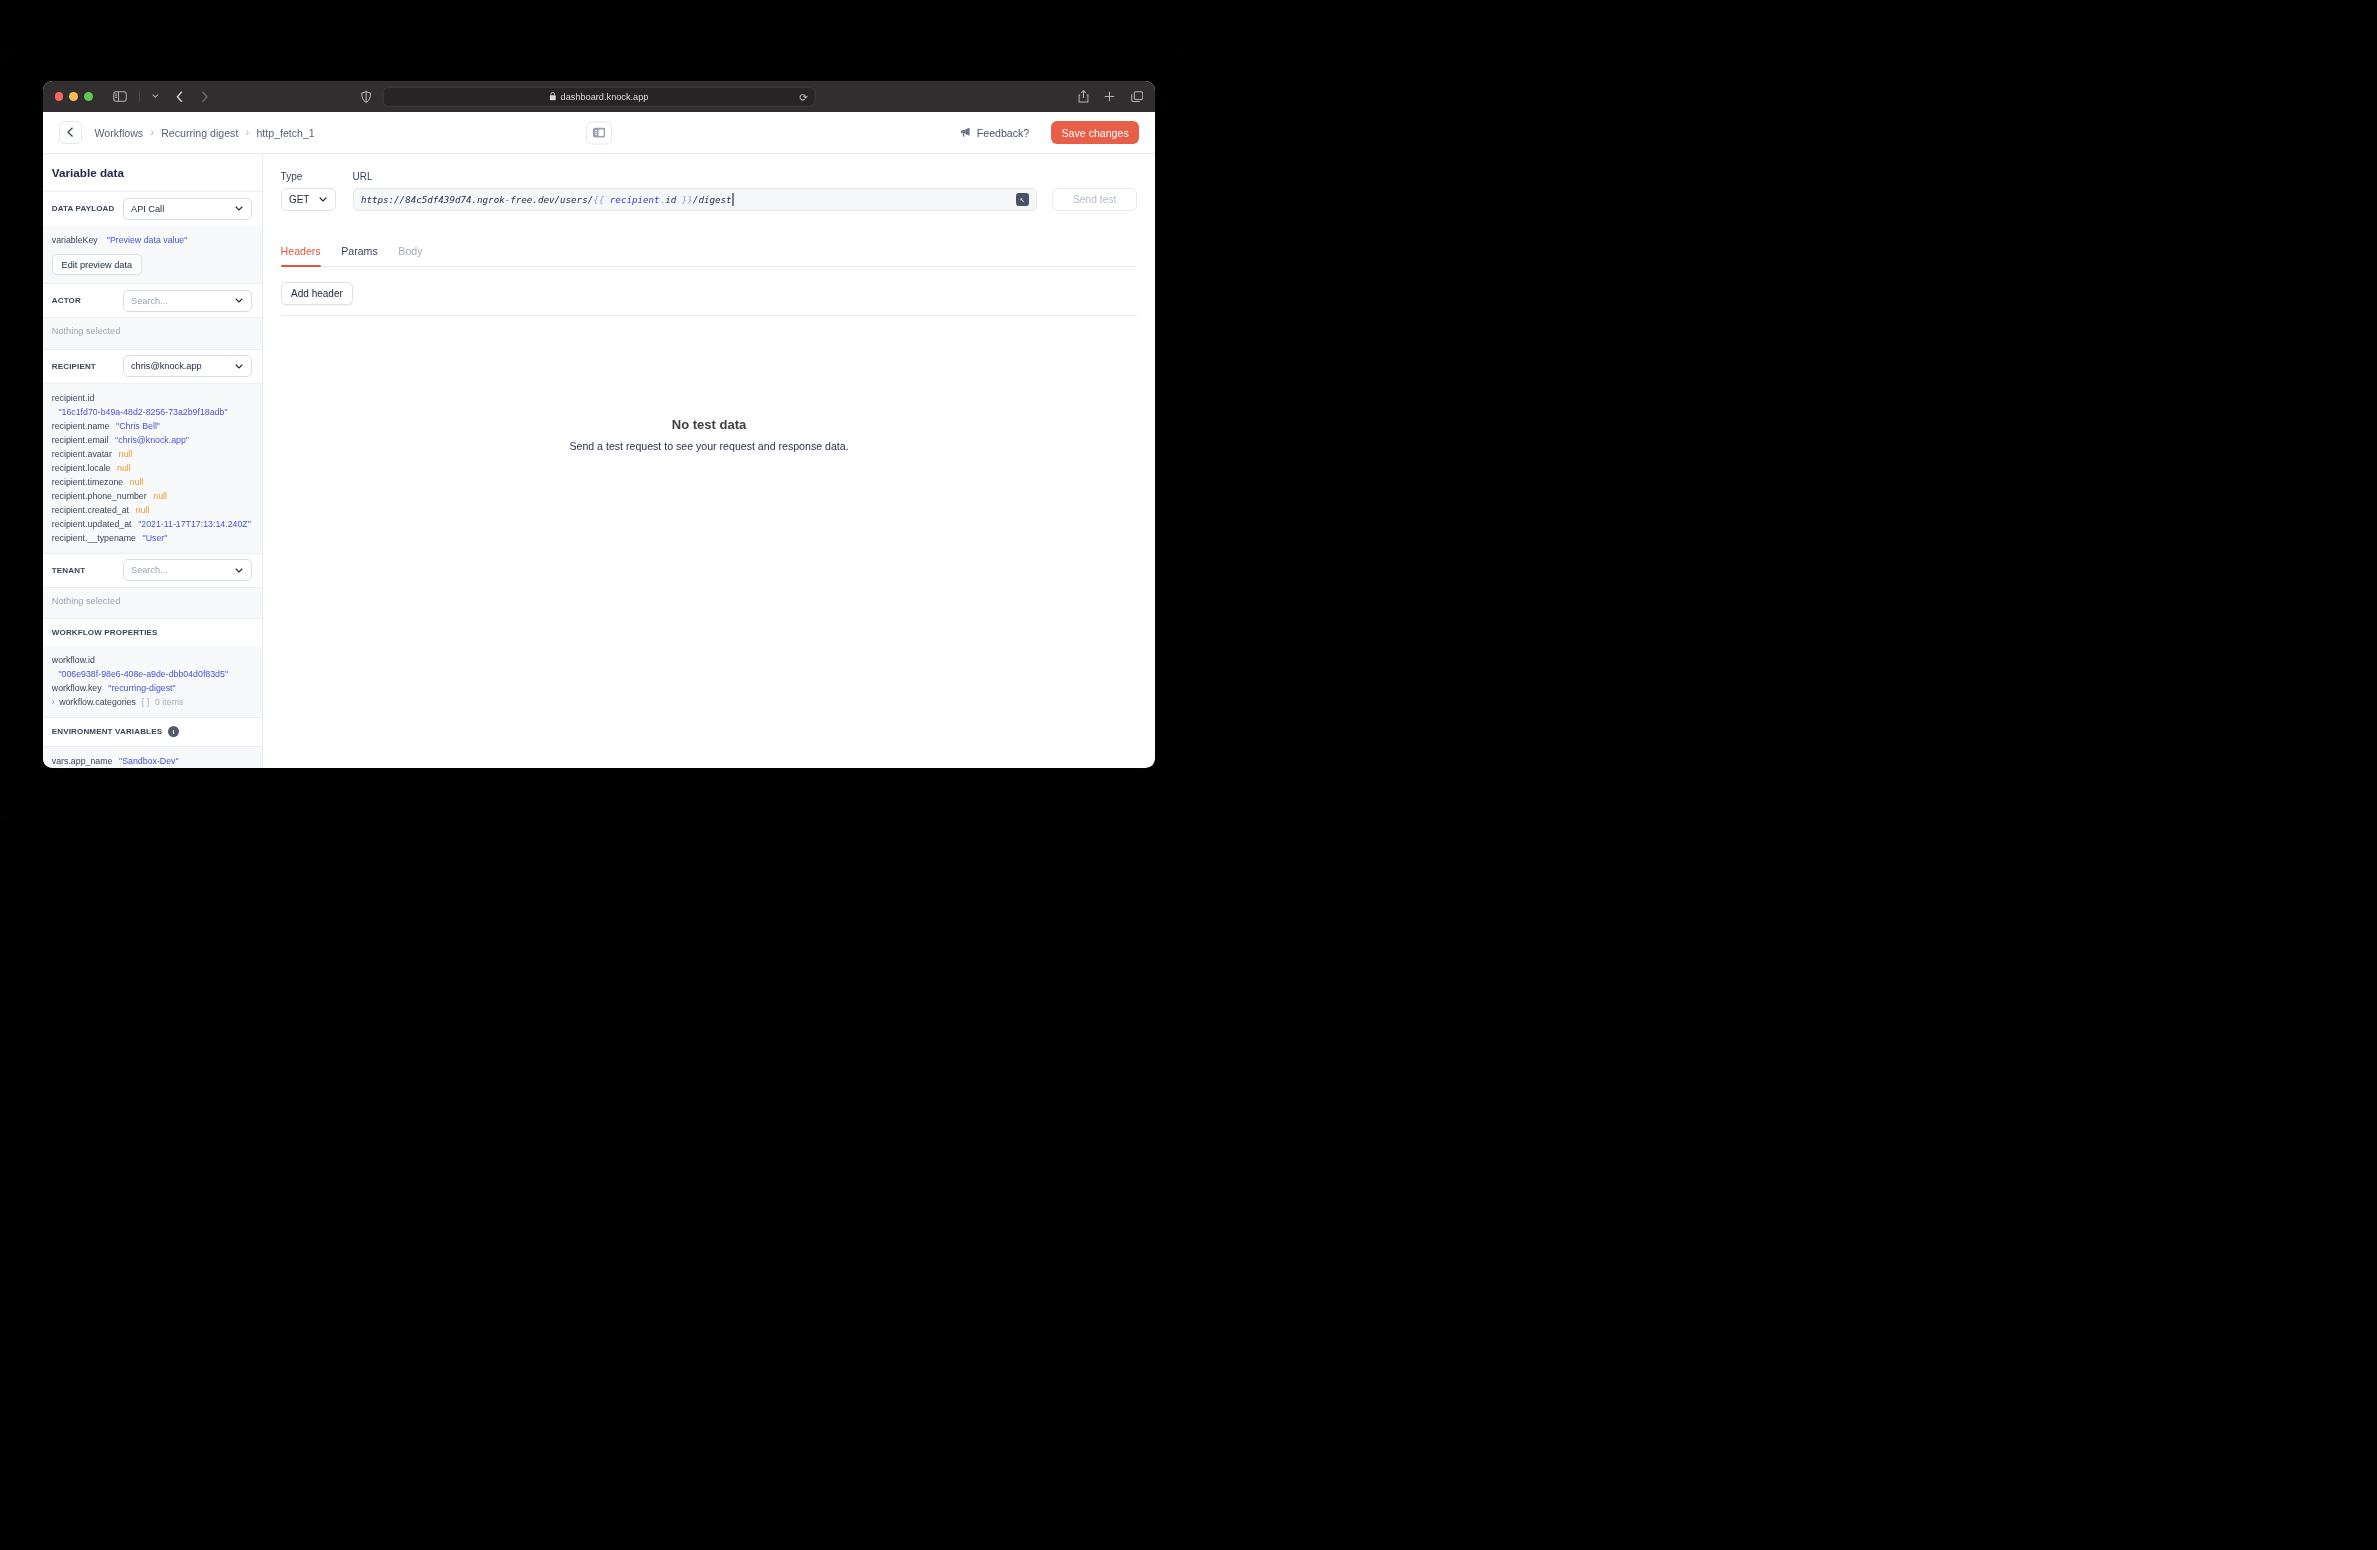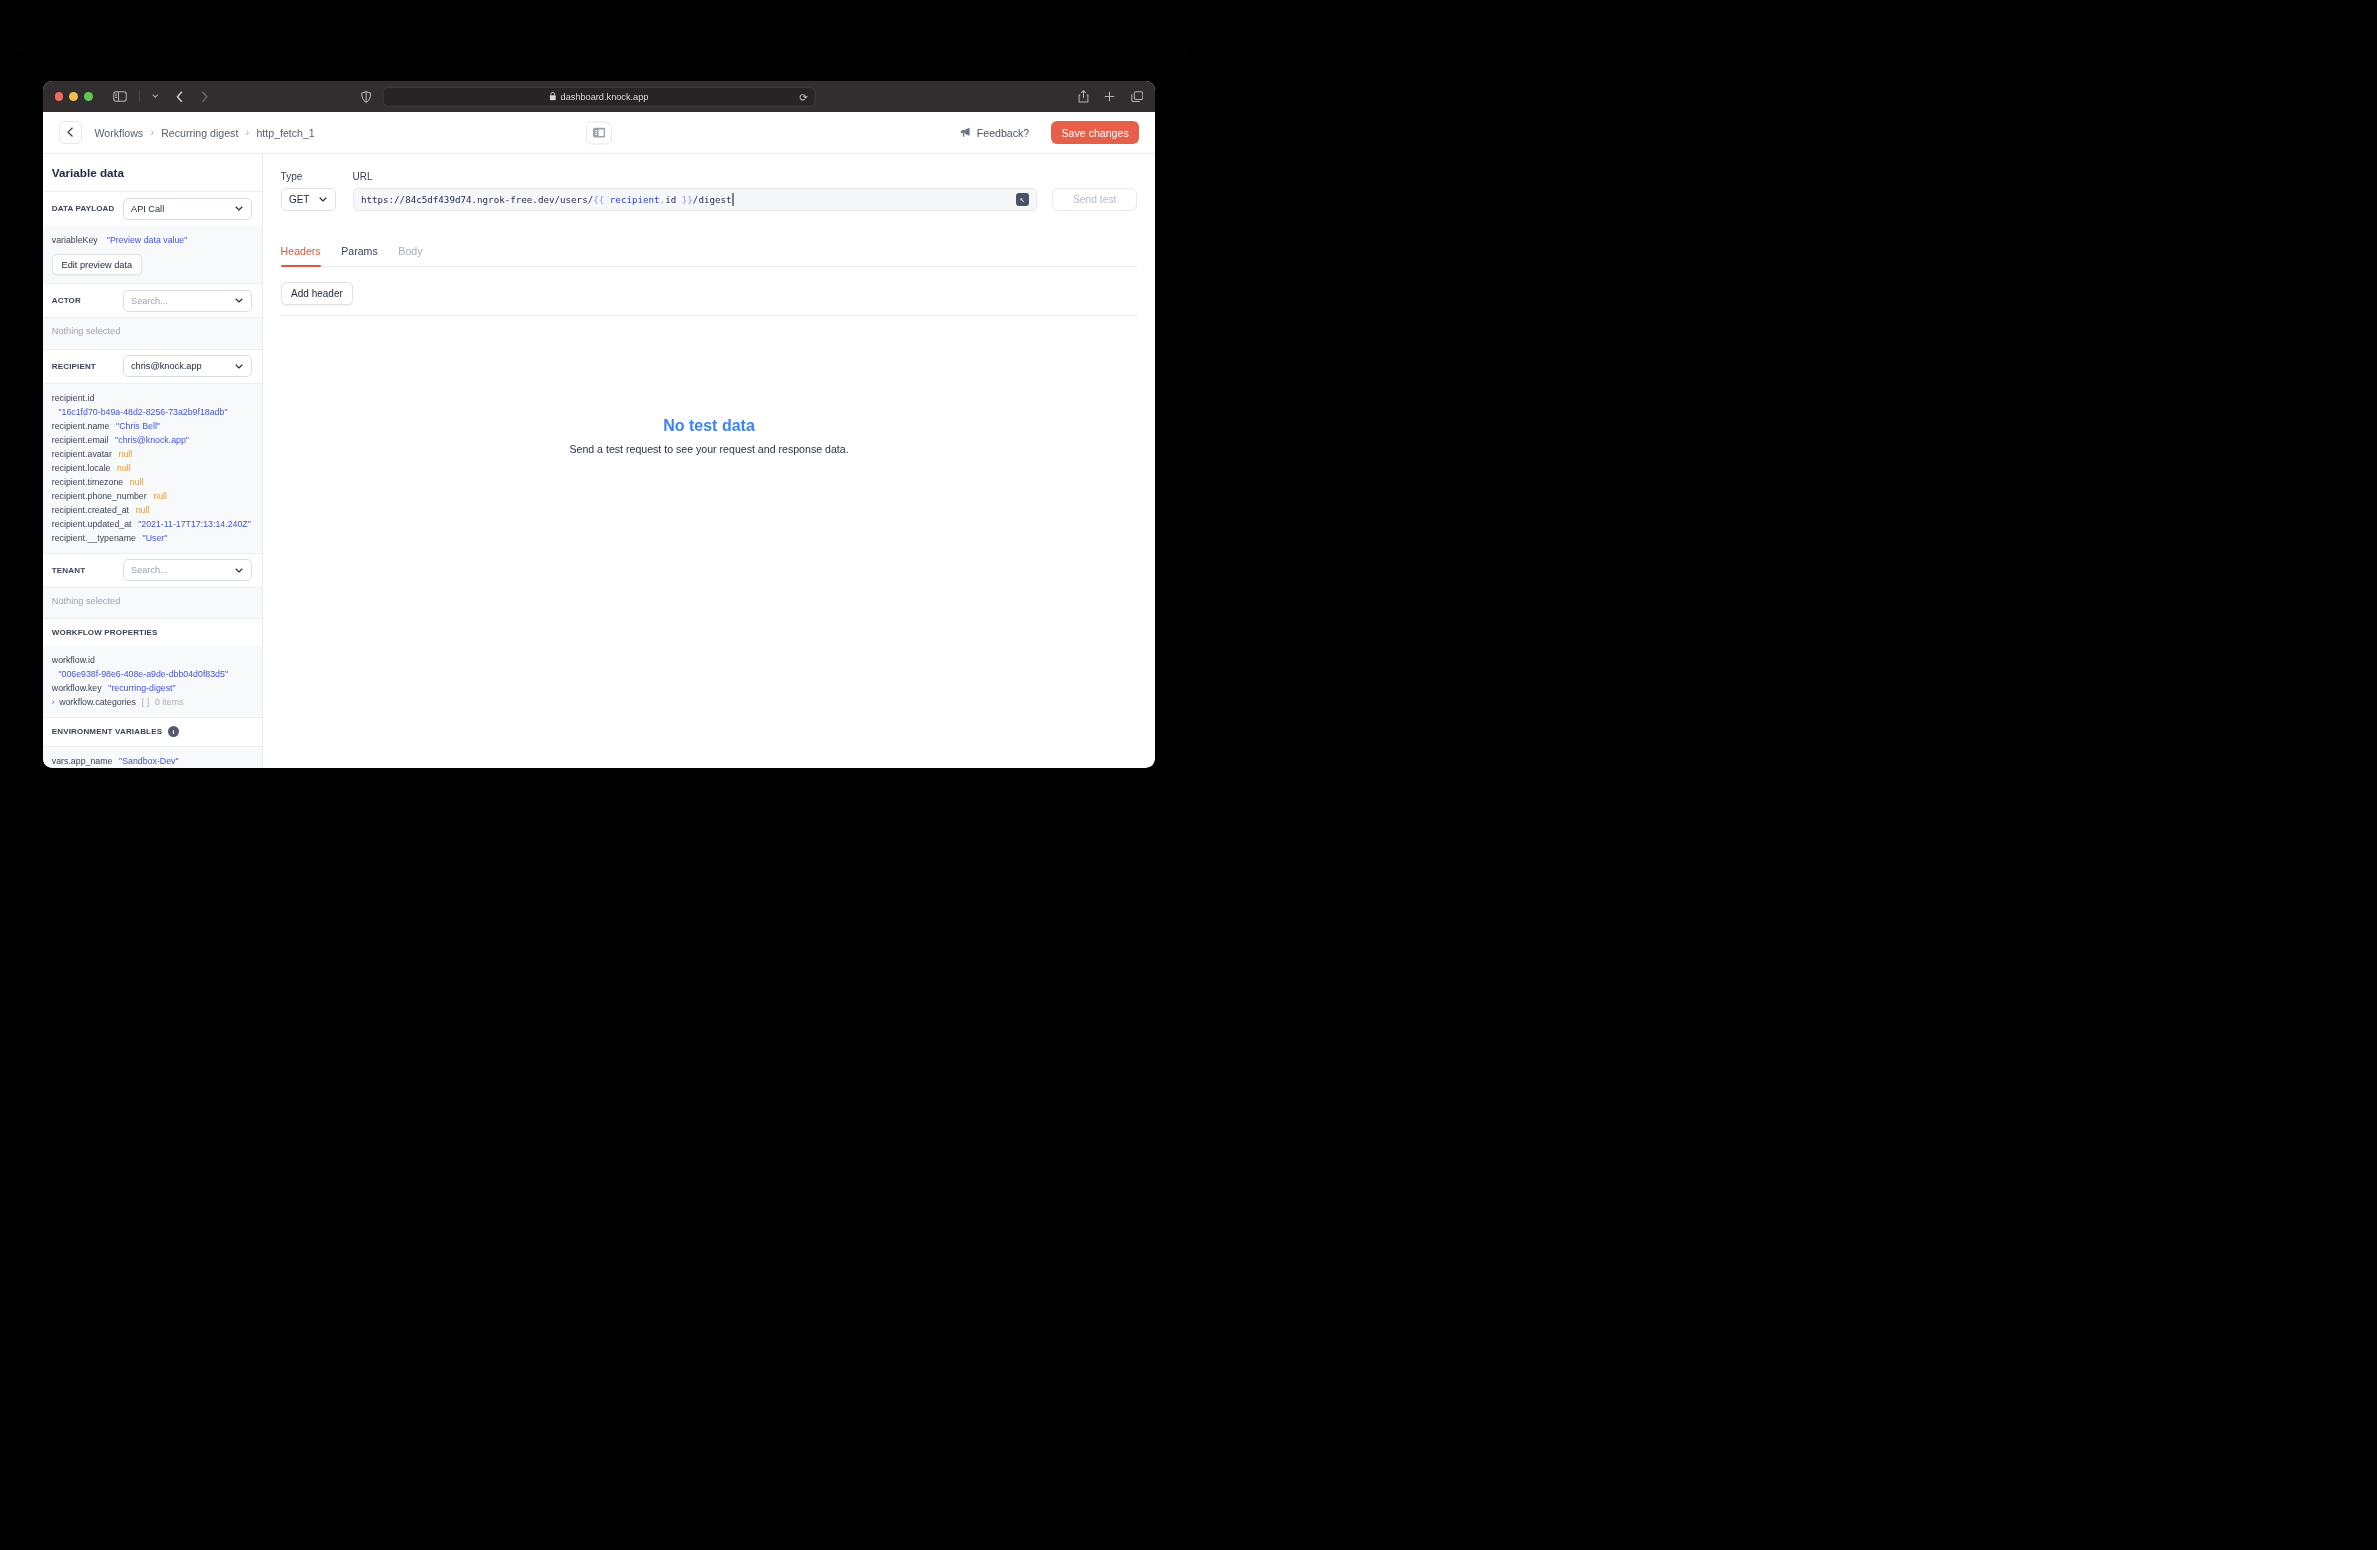--- a/index.html
+++ b/index.html
@@ -73,21 +73,21 @@
   
   .main { flex:1; min-width:0; padding:17px 17.6px 0; display:flex; flex-direction:column; }
   .req-row { display:flex; align-items:flex-end; }
   .field-label { font-size:10px; color:#3a4356; margin-bottom:5.9px; }
   .get-select { width:55px; height:23.5px; border:0.7px solid #dfe3e8; border-radius:5.1px; background:#fff;
                 display:flex; align-items:center; justify-content:space-between; padding:0 7.3px;
                 font-size:10px; font-weight:500; color:#232b42; }
   .url-col { flex:1; margin-left:17px; min-width:0; }
   .url-input { height:23.5px; background:#f6f7f8; border:0.7px solid #e4e7ea; border-radius:5.1px;
                display:flex; align-items:center; padding:0 7.3px;
-               font-family:"DejaVu Sans Mono", monospace; font-size:9.2px; color:#262e4e; white-space:pre; }
+               font-family:"DejaVu Sans Mono", monospace; font-size:9.2px; color:#262e4e; white-space:pre;font-style:italic; }
   .seg-plain { color:#262e4e; }
   .seg-brace { color:#8b96e8; }
   .seg-var { color:#3240cf; }
   .seg-dot { color:#9aa1b5; }
   .caret { width:1.5px; height:12.5px; background:#7a8194; margin-left:0.7px; }
   .expand-btn { margin-left:auto; width:13.2px; height:13.2px; display:flex; align-items:center; justify-content:center;
                 background:#4a5162; border-radius:2.9px; color:#fff; font-size:8px; line-height:1; }
   .sendtest-btn { margin-left:14.7px; height:23.5px; background:#fff; border:0.7px solid #e6e9ee; border-radius:5.9px;
                   color:#b4bcc8; font-size:10.3px; padding:0 20px; font-family:inherit; }
   .tabs { display:flex; gap:20.6px; margin-top:34px; border-bottom:0.7px solid #e7eaee; }
@@ -96,21 +96,21 @@
   .tab.active::after { content:""; position:absolute; left:0; right:0; bottom:-0.7px; height:1.8px; background:#e4543c; border-radius:1.5px; }
   .tab.muted { color:#a6adbb; }
   .addheader-btn { margin-top:14.7px; align-self:flex-start; font-size:10px; padding:5.1px 9.5px; }
   .console-head { margin-top:42px; display:flex; align-items:center; justify-content:space-between; }
   .console-title { font-size:13.6px; font-weight:700; color:#1c2335; }
   .seg-control { display:flex; border:0.7px solid #e7eaee; border-radius:6.6px; padding:2.2px; box-shadow:0 0.7px 1.5px rgba(16,24,40,.04); }
   .seg-item { font-size:9.5px; padding:3.7px 9.5px; border-radius:4.4px; color:#2a3248; }
   .seg-item.active { background:#868c9a; color:#fff; }
   .console-divider { height:0.7px; background:#e7eaee; margin-top:9.5px; }
   .empty-state { margin-top:102px; text-align:center; }
-  .empty-title { font-size:16px; font-weight:700; color:#3b82f6; }
+  .empty-title { font-size:13px; font-weight:700; color:#404040; }
   .empty-sub { font-size:10.6px; color:#2a3248; margin-top:8px; }
 
   svg { display:block; }
 </style>
 </head>
 <body>
 
 <div class="page">
   <div class="window">
 

